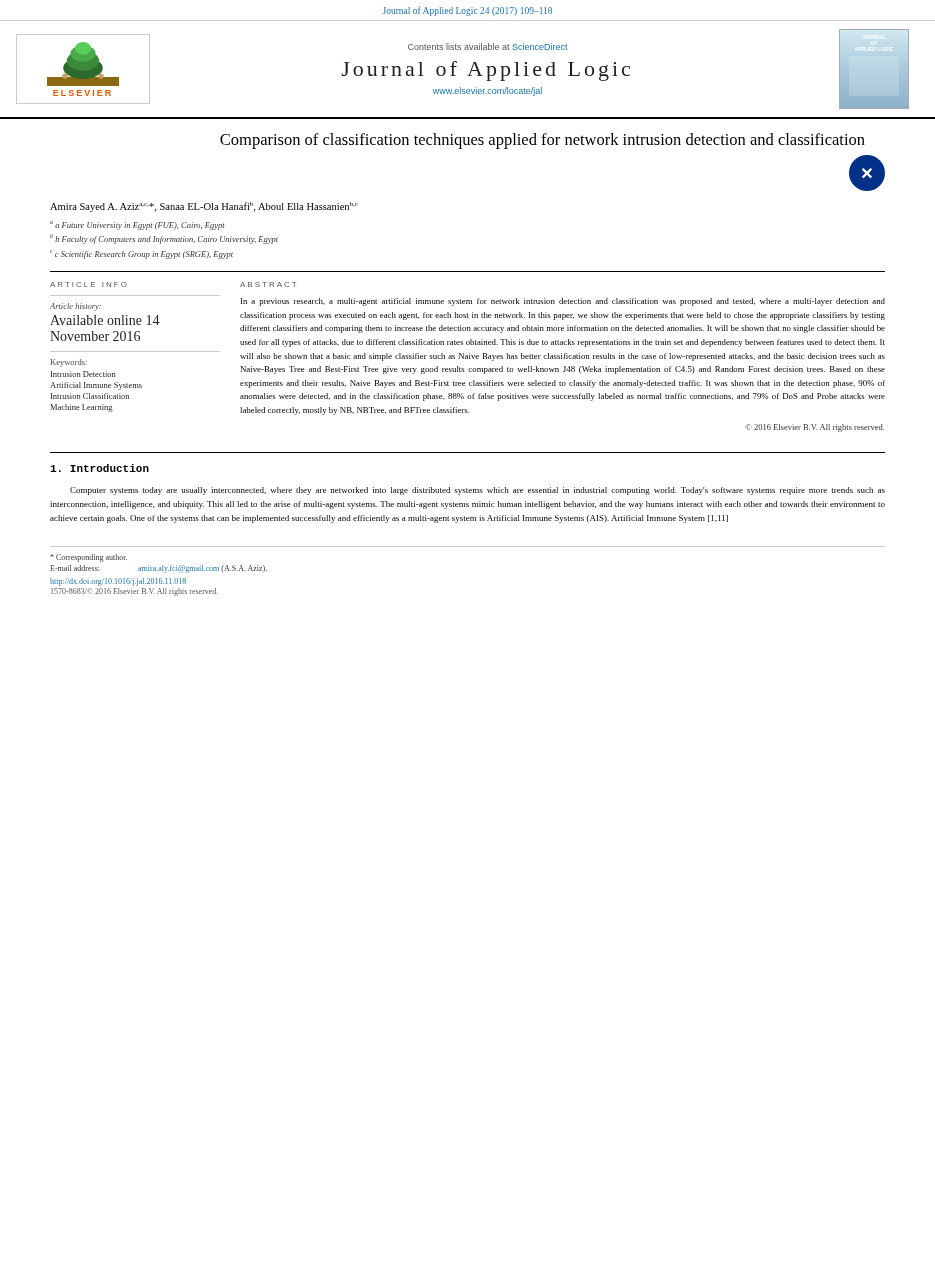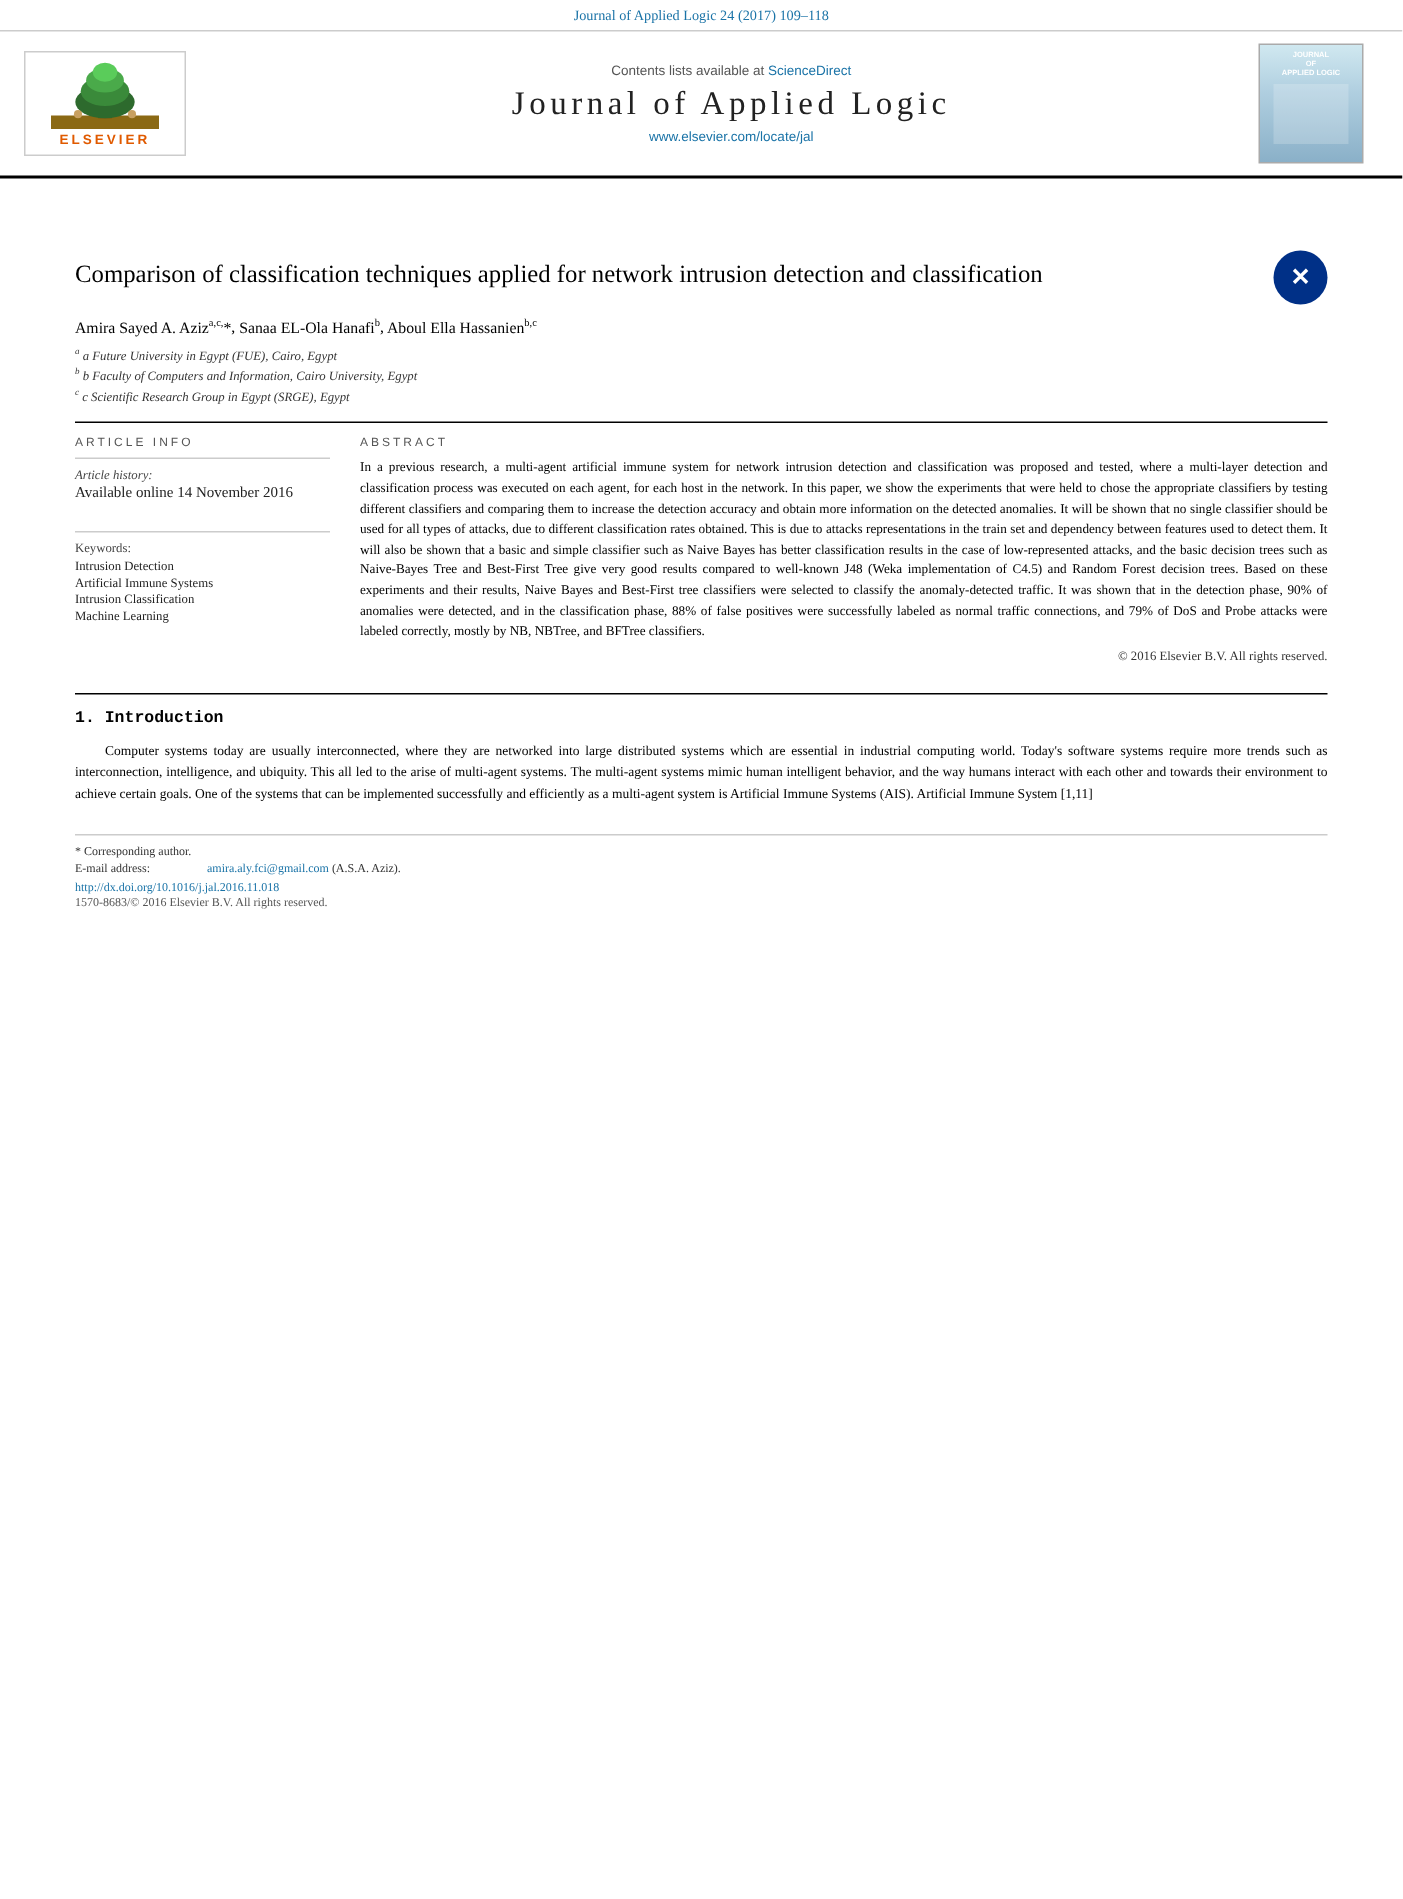--- a/index.html
+++ b/index.html
@@ -30,21 +30,21 @@
       gap: 10px;
     }
     .header-left {
       width: 130px;
       display: flex;
       flex-direction: column;
       align-items: flex-start;
       flex-shrink: 0;
     }
     .elsevier-logo-box {
-      width: 108px;
+      width: 134px;
       height: 70px;
       border: 1px solid #ccc;
       display: flex;
       flex-direction: column;
       align-items: center;
       justify-content: center;
       overflow: hidden;
     }
     .elsevier-tree-svg {
       width: 80px;
@@ -122,23 +122,24 @@
     }
 
     
     .main-content {
       padding: 10px 50px 10px 50px;
     }
 
     
     .paper-title-section {
       display: flex;
-      align-items: center;
-      margin-top: 34px;
+      align-items: flex-end;
+      margin-top: 0;
       margin-bottom: 8px;
+      flex-direction: column;
     }
     .paper-title {
       font-size: 16.5px;
       font-family: 'Times New Roman', Times, serif;
       color: #000;
       flex: 1;
       line-height: 1.35;
       padding-right: 20px;
     }
     .crossmark-badge {
@@ -215,23 +216,23 @@
       margin: 5px 0;
     }
 
     .article-history-label {
       font-size: 8.5px;
       font-style: italic;
       color: #444;
       margin-bottom: 2px;
     }
     .article-history-value {
-      font-size: 10px;
+      font-size: 14px;
       color: #222;
-      margin-bottom: 20px;
+      margin-bottom: 6px;
     }
 
     .keywords-label {
       font-size: 8.5px;
       color: #444;
       margin-bottom: 2px;
     }
     .keyword-item {
       font-size: 8.5px;
       color: #222;

